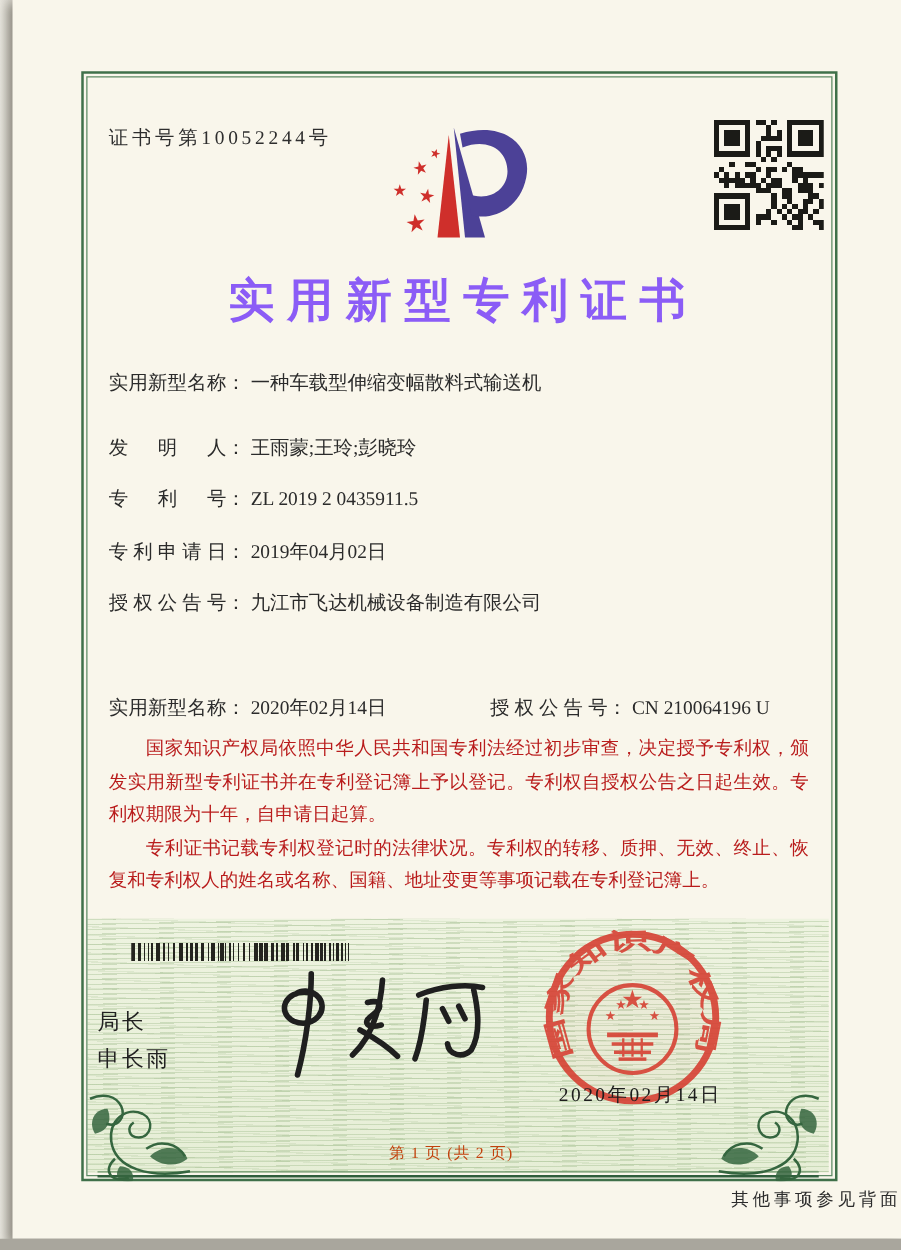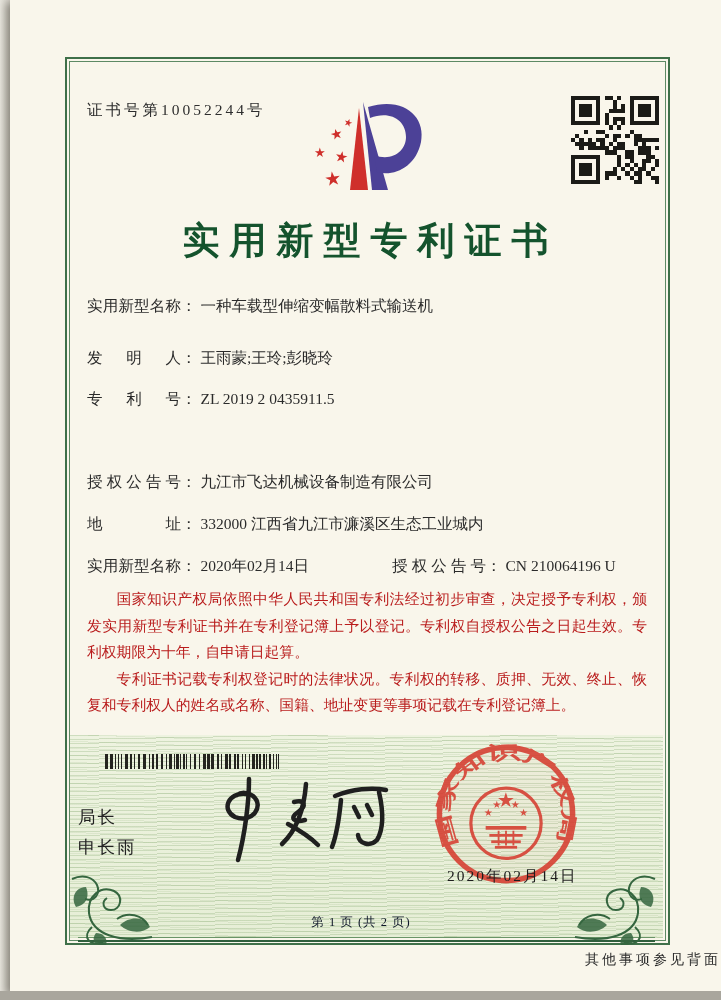--- a/index.html
+++ b/index.html
@@ -25,34 +25,34 @@
       repeating-linear-gradient(2deg, rgba(124,163,103,.14) 0 1px, rgba(124,163,103,0) 1px 7px),
       linear-gradient(#eef3e0,#e6eed6);
   }
   .band-fade{position:absolute;left:60px;top:735px;width:593px;height:26px;
       background:linear-gradient(#f9f6eb,rgba(249,246,235,0));}
   .cert-no{position:absolute;left:77px;top:100px;font-size:15.5px;letter-spacing:3px;color:#2e2e2e;}
   .logo{position:absolute;left:292px;top:93px;}
   .qr{position:absolute;left:561px;top:96px;width:88px;height:88px;}
   .title{position:absolute;left:0;top:216px;width:711px;text-align:center;
       font-size:37px;font-weight:bold;letter-spacing:10px;padding-left:10px;
-      box-sizing:border-box;color:#14532d;}
+      box-sizing:border-box;color:#8b5cf6;}
   .row{position:absolute;left:77px;width:565px;font-size:15.5px;color:#2b2b2b;white-space:nowrap;}
   .lbl{display:inline-block;width:94px;text-align:justify;text-align-last:justify;vertical-align:bottom;}
   .colon{display:inline-block;margin-right:4px;}
   .pair2{position:absolute;left:305px;top:0;}
   .paras{position:absolute;left:77px;top:586px;width:560px;font-size:14.8px;
       line-height:26.5px;color:#b91c1c;text-align:justify;}
   .paras p{margin:0;text-indent:2em;}
   .barcode{position:absolute;left:95px;top:754px;width:178px;height:15px;}
   .chief{position:absolute;left:68px;top:802px;font-size:17.5px;color:#222;line-height:30px;letter-spacing:2px;}
   .sig{position:absolute;left:198px;top:772px;}
   .seal{position:absolute;left:422px;top:740px;width:148px;height:148px;}
   .seal-date{position:absolute;left:437px;top:866px;font-size:15.5px;letter-spacing:2px;color:#1d1d1d;z-index:4;}
-  .page-num{position:absolute;left:0;top:914px;width:702px;text-align:center;font-size:12.5px;color:#0f172a;letter-spacing:1px;}
+  .page-num{position:absolute;left:0;top:914px;width:702px;text-align:center;font-size:12.5px;color:#c2410c;letter-spacing:1px;}
   .rule{position:absolute;left:68px;top:937px;width:577px;height:5px;z-index:1;}
   .rule .r1{height:1px;background:#6a9467;margin-bottom:2px;}
   .rule .r2{height:2px;background:#2f5e3c;}
   .flourish{position:absolute;z-index:2;}
   .fl-left{left:52px;top:873px;}
   .fl-right{left:563px;top:873px;transform:scaleX(-1);}
   .back-note{position:absolute;left:0;top:951px;width:711px;text-align:right;
       font-size:14px;letter-spacing:3px;color:#2b2b2b;}
 </style>
 </head>
@@ -211,25 +211,25 @@
 
   <div class="row" style="top:296px">
     <span class="lbl">实用新型名称</span><span class="colon">：</span><span>一种车载型伸缩变幅散料式输送机</span>
   </div>
   <div class="row" style="top:348px">
     <span class="lbl">发明人</span><span class="colon">：</span><span>王雨蒙;王玲;彭晓玲</span>
   </div>
   <div class="row" style="top:389px">
     <span class="lbl">专利号</span><span class="colon">：</span><span>ZL 2019 2 0435911.5</span>
   </div>
+  <div class="row" style="top:431px">
+    <span class="lbl">专利申请日</span><span class="colon">：</span><span>2019年04月02日</span>
+  </div>
   <div class="row" style="top:472px">
     <span class="lbl">授权公告号</span><span class="colon">：</span><span>九江市飞达机械设备制造有限公司</span>
-  </div>
-  <div class="row" style="top:514px">
-    <span class="lbl">地址</span><span class="colon">：</span><span>332000 江西省九江市濂溪区生态工业城内</span>
   </div>
   <div class="row" style="top:556px">
     <span class="lbl">实用新型名称</span><span class="colon">：</span><span>2020年02月14日</span>
     <span class="pair2">
       <span class="lbl">授权公告号</span><span class="colon">：</span><span>CN 210064196 U</span>
     </span>
   </div>
 
   <div class="paras">
     <p>国家知识产权局依照中华人民共和国专利法经过初步审查，决定授予专利权，颁发实用新型专利证书并在专利登记簿上予以登记。专利权自授权公告之日起生效。专利权期限为十年，自申请日起算。</p>

